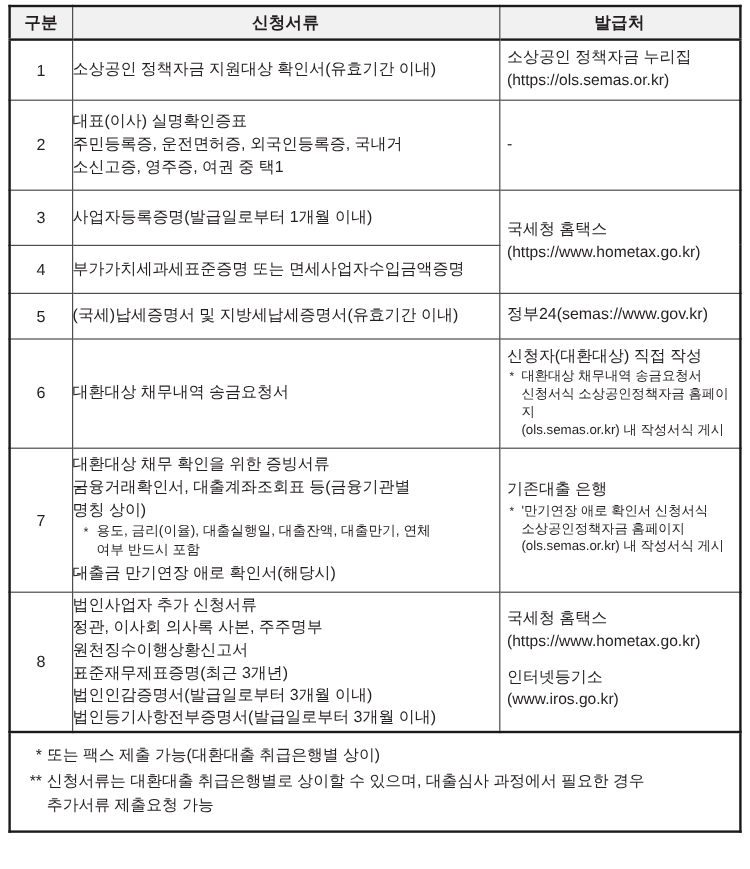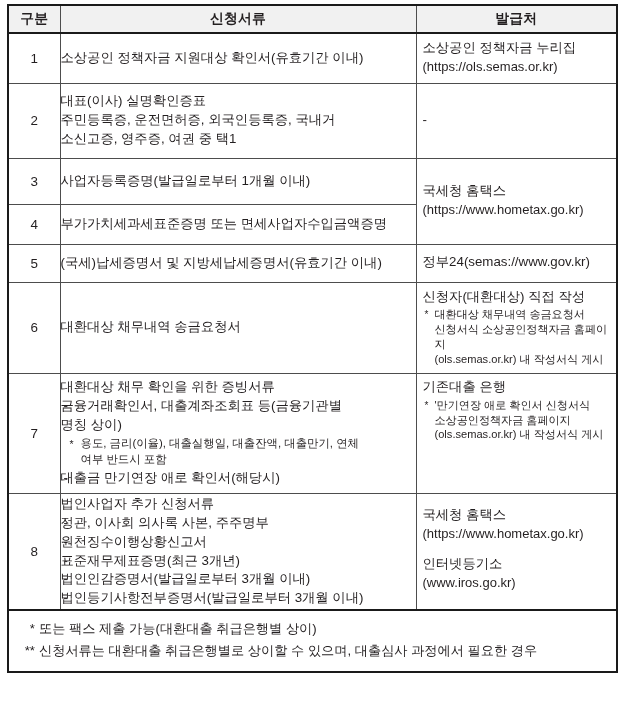--- a/index.html
+++ b/index.html
@@ -260,21 +260,21 @@
             <li class="nodash">명칭 상이)</li>
           </ul>
           <div class="sub-note">
             <span class="cont" style="display:block">용도, 금리(이율), 대출실행일, 대출잔액, 대출만기, 연체</span>
             <span class="cont" style="display:block">여부 반드시 포함</span>
           </div>
           <ul class="dash">
             <li>대출금 만기연장 애로 확인서(해당시)</li>
           </ul>
         </td>
-        <td class="cell issue" style="vertical-align:top;padding-top:4px;">
+        <td class="cell issue" style="vertical-align:top;padding-top:25px;">
           <div class="issue-head">기존대출 은행</div>
           <div class="note-star">
             <span class="cont">'만기연장 애로 확인서 신청서식</span>
             <span class="cont">소상공인정책자금 홈페이지</span>
             <span class="cont">(ols.semas.or.kr) 내 작성서식 게시</span>
           </div>
         </td>
       </tr>
 
       <tr style="height:117px;">
@@ -302,16 +302,17 @@
   </table>
 
   <div class="foot">
     <div class="foot-row">
       <span class="mk">*</span>
       <span class="l2">또는 팩스 제출 가능(대환대출 취급은행별 상이)</span>
     </div>
     <div class="foot-row">
       <span class="mk">**</span>
       <span class="l1">신청서류는 대환대출 취급은행별로 상이할 수 있으며, 대출심사 과정에서 필요한 경우</span>
+      <span class="l2">추가서류 제출요청 가능</span>
     </div>
   </div>
 
 </div>
 
 </body></html>

